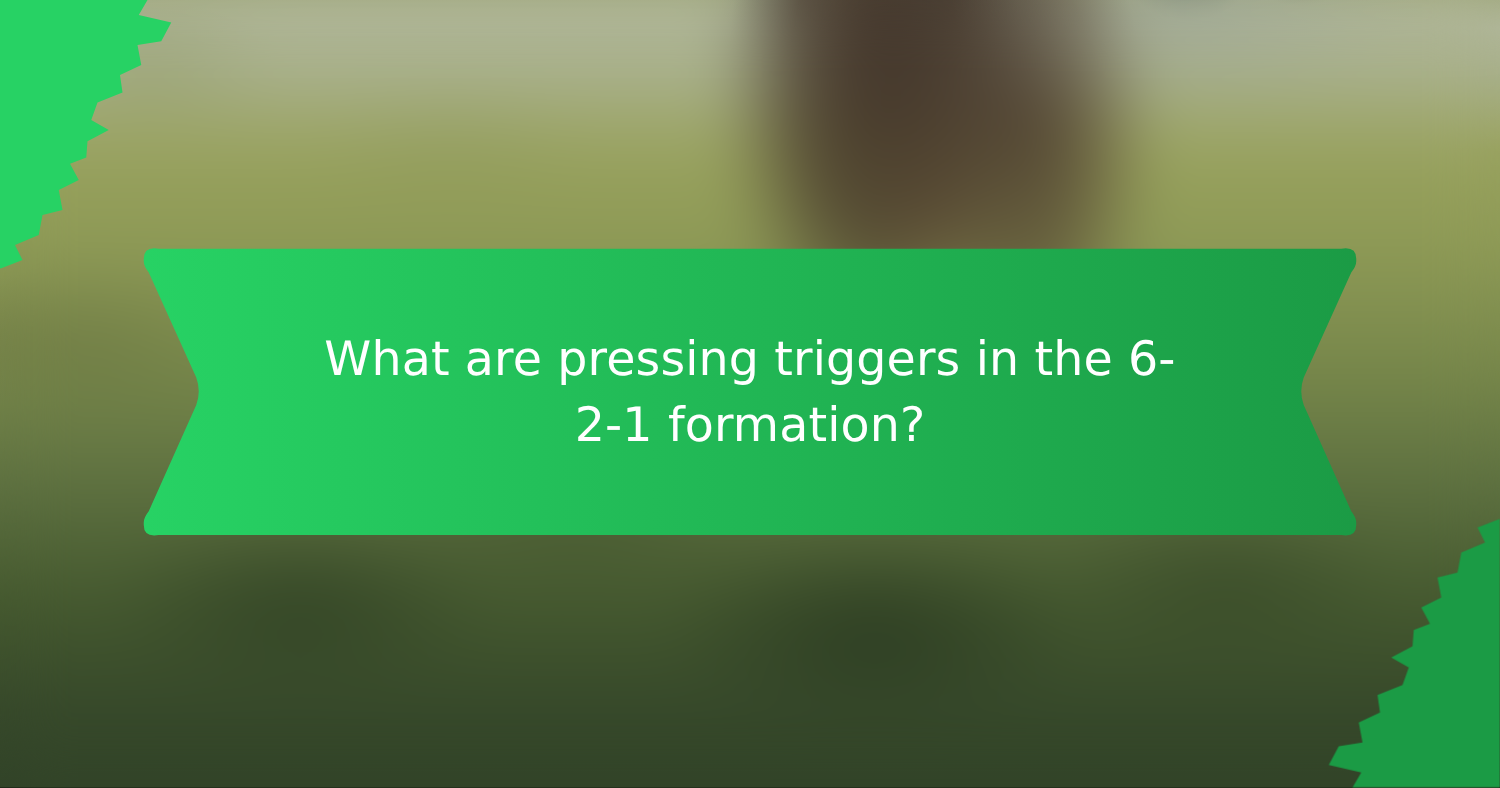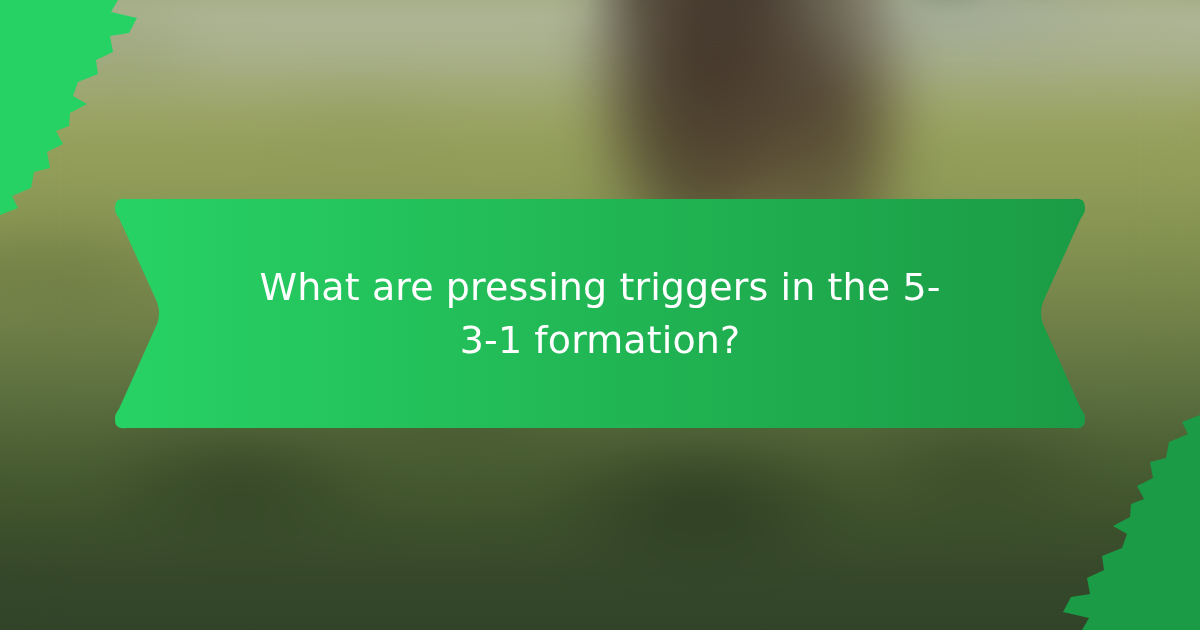--- a/index.html
+++ b/index.html
@@ -160,17 +160,17 @@
            Q 8,233 8,223
            L 8,221
            Q 8,217 12,212
            L 50,127
            Q 54,116 50,105
            L 12,21
            Q 8,16 8,12
            Z"></path>
     </svg>
     <div id="ribbon-text">
-      <div id="ribbon-title">What are pressing triggers in the 5-3-1 formation?</div>
+      <div id="ribbon-title">What are pressing triggers in the 6-2-1 formation?</div>
     </div>
   </div>
 
 </div>
 
 </body></html>

